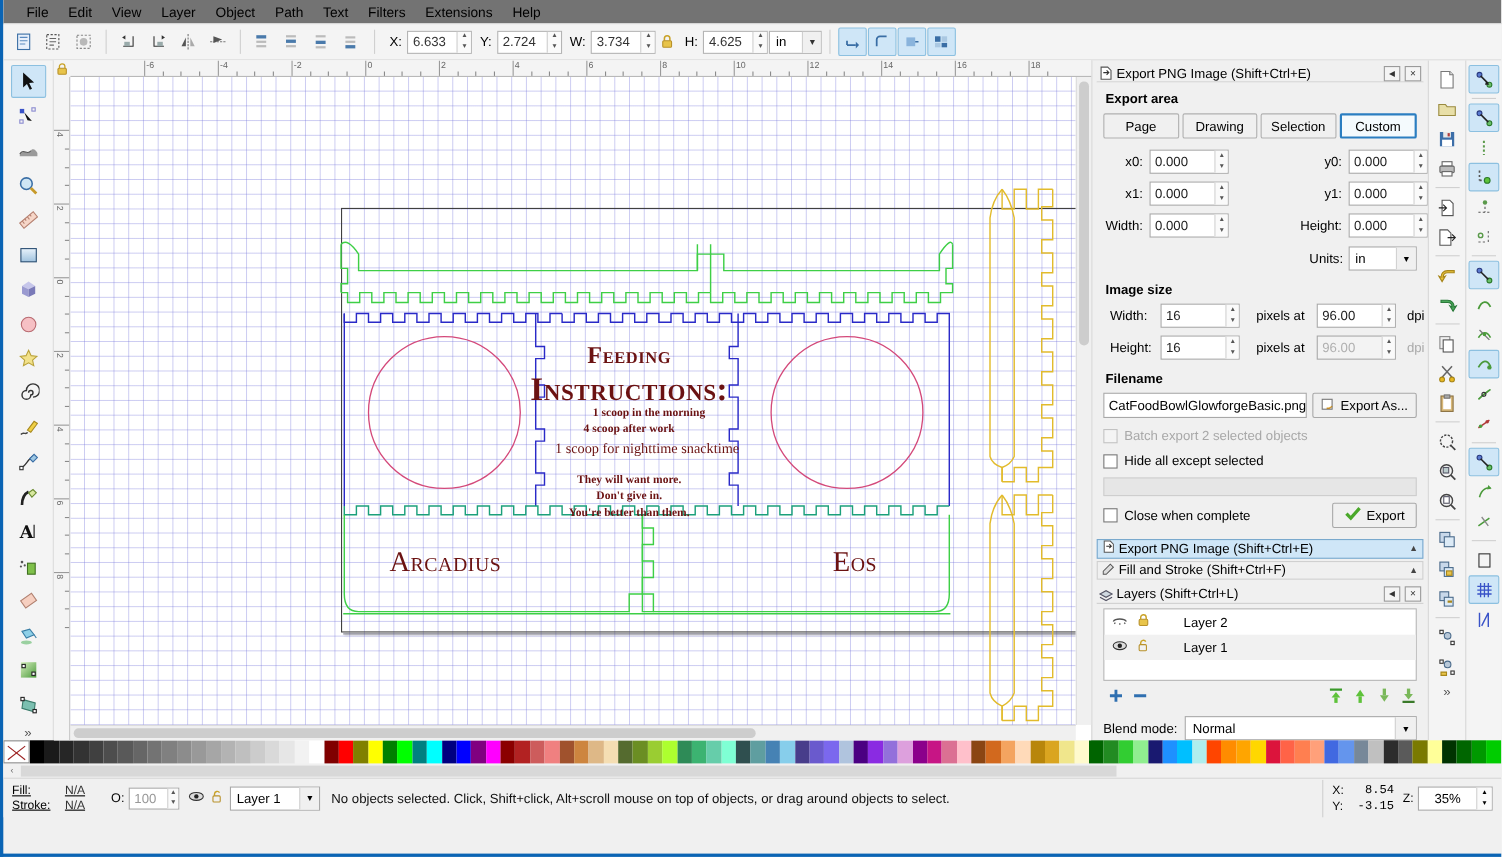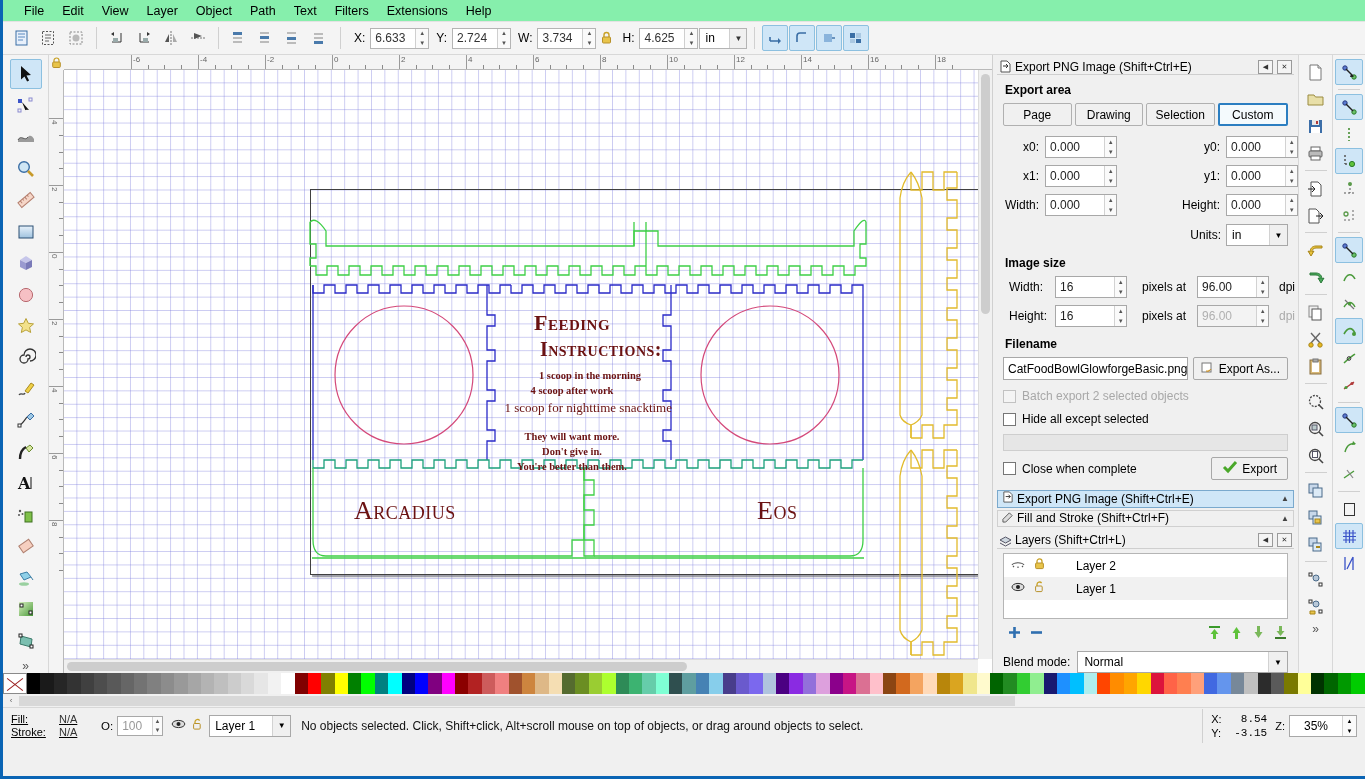--- a/index.html
+++ b/index.html
@@ -40,21 +40,21 @@
     font-size: 13px; color: #222;
   }
   .winbtn:last-child { }
   .wb-min { width: 14px; height: 1px; background: #222; }
   .wb-max { width: 12px; height: 12px; border: 1px solid #222; }
   .wb-close { font-size: 17px; line-height: 1; font-family: "DejaVu Sans", sans-serif; }
 
   
   .menubar {
     height: 22px;
-    background: #86efac;
+    background: #737373;
     display: flex;
     align-items: center;
     padding-left: 12px;
     border-bottom: 1px solid #e3e3e3;
   }
   .menu-item {
     padding: 2px 9px;
     font-size: 12.5px;
     color: #000;
   }
@@ -860,21 +860,21 @@
               <path d="M893 380 L893 396 L883 396 L883 408 L893 408 L893 426 L883 426 L883 438
                        L893 438 L893 456 L883 456 L883 468 L893 468 L893 486 L883 486 L883 498
                        L893 498 L893 516 L883 516 L883 528 L893 528 L893 546 L883 546 L883 558
                        L893 558 L893 572 L880 572 L880 585 L869 585 L869 572 L858 572 L858 585 L847 585"></path>
               <path d="M847 380 Q855 390 858 406 L858 560 Q855 568 847 572 L847 585"></path>
               <path d="M847 585 L847 572 Q838 568 836 560 L836 406 Q838 390 847 380"></path>
             </g>
           </svg>
 
           <div class="art-text" style="left:428px; top:240px; width:160px; text-align:center; font-size:22px; font-variant:small-caps; font-weight:bold; letter-spacing:.5px;">Feeding</div>
-          <div class="art-text" style="left:418px; top:268px; width:180px; text-align:right; font-size:20px; font-variant:small-caps; font-weight:bold; letter-spacing:.5px;">Instructions:</div>
+          <div class="art-text" style="left:418px; top:268px; width:180px; text-align:center; font-size:30px; font-variant:small-caps; font-weight:bold; letter-spacing:.5px;">Instructions:</div>
           <div class="art-text" style="left:436px; top:300px; width:180px; text-align:center; font-size:10.5px; font-weight:bold;">1 scoop in the morning</div>
           <div class="art-text" style="left:418px; top:315px; width:180px; text-align:center; font-size:10.5px; font-weight:bold;">4 scoop after work</div>
           <div class="art-text" style="left:408px; top:330px; width:200px; text-align:right; font-size:13px; font-weight:normal;">1 scoop for nighttime snacktime</div>
           <div class="art-text" style="left:418px; top:361px; width:180px; text-align:center; font-size:10.5px; font-weight:bold;">They will want more.</div>
           <div class="art-text" style="left:418px; top:376px; width:180px; text-align:center; font-size:10.5px; font-weight:bold;">Don't give in.</div>
           <div class="art-text" style="left:413px; top:391px; width:190px; text-align:center; font-size:10.5px; font-weight:bold;">You're better than them.</div>
           <div class="art-text" style="left:290px; top:426px; font-size:26px; font-variant:small-caps; letter-spacing:.5px;">Arcadius</div>
           <div class="art-text" style="left:693px; top:426px; font-size:26px; font-variant:small-caps; letter-spacing:.5px;">Eos</div>
         </div>
       </div>

